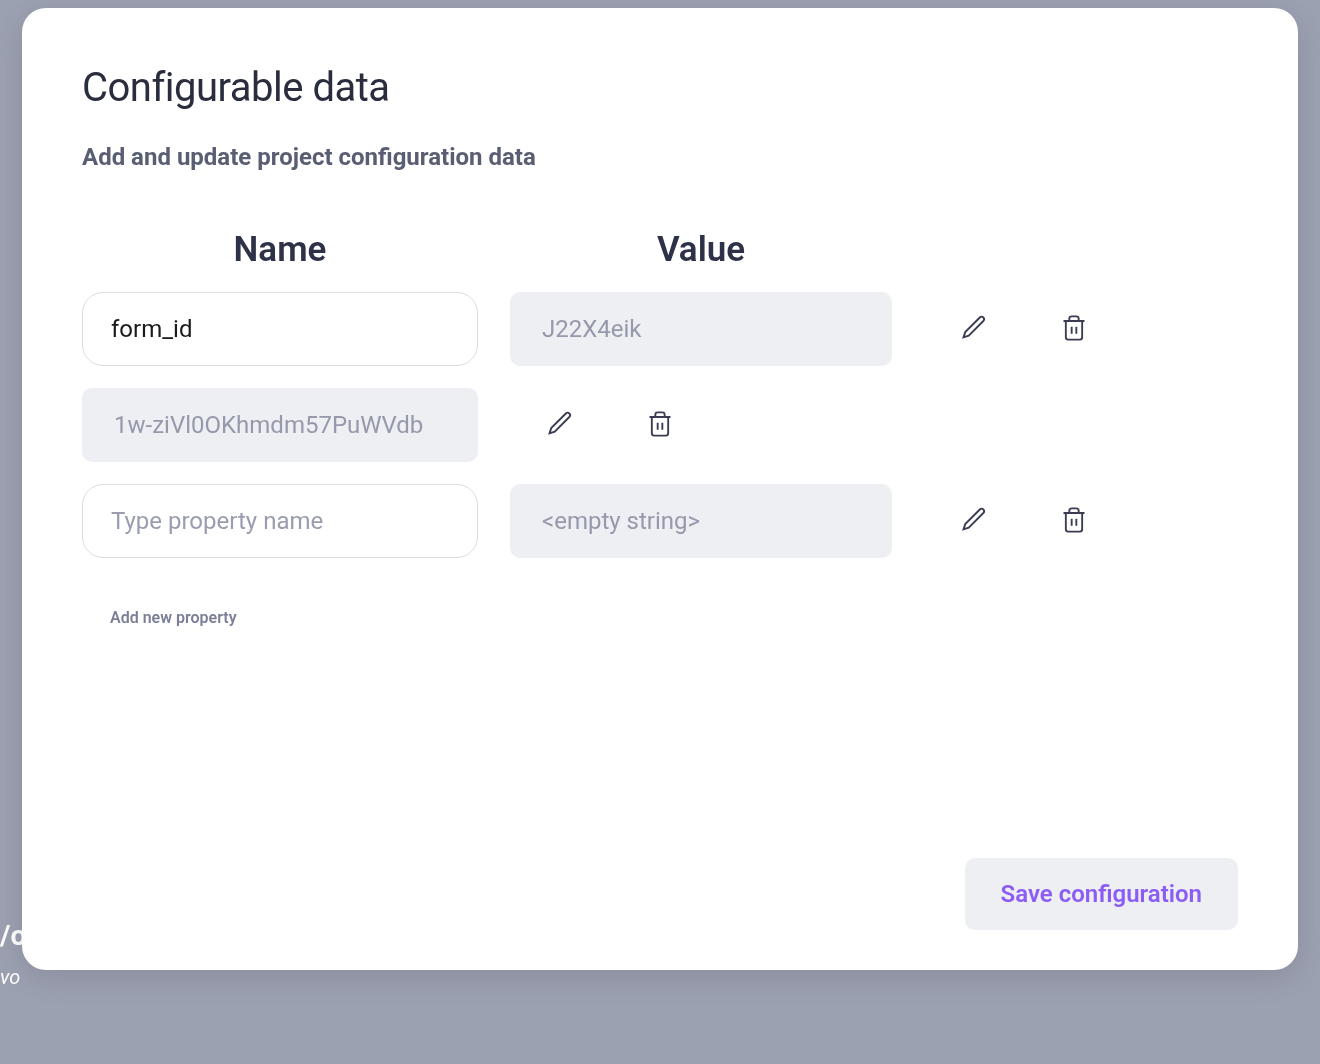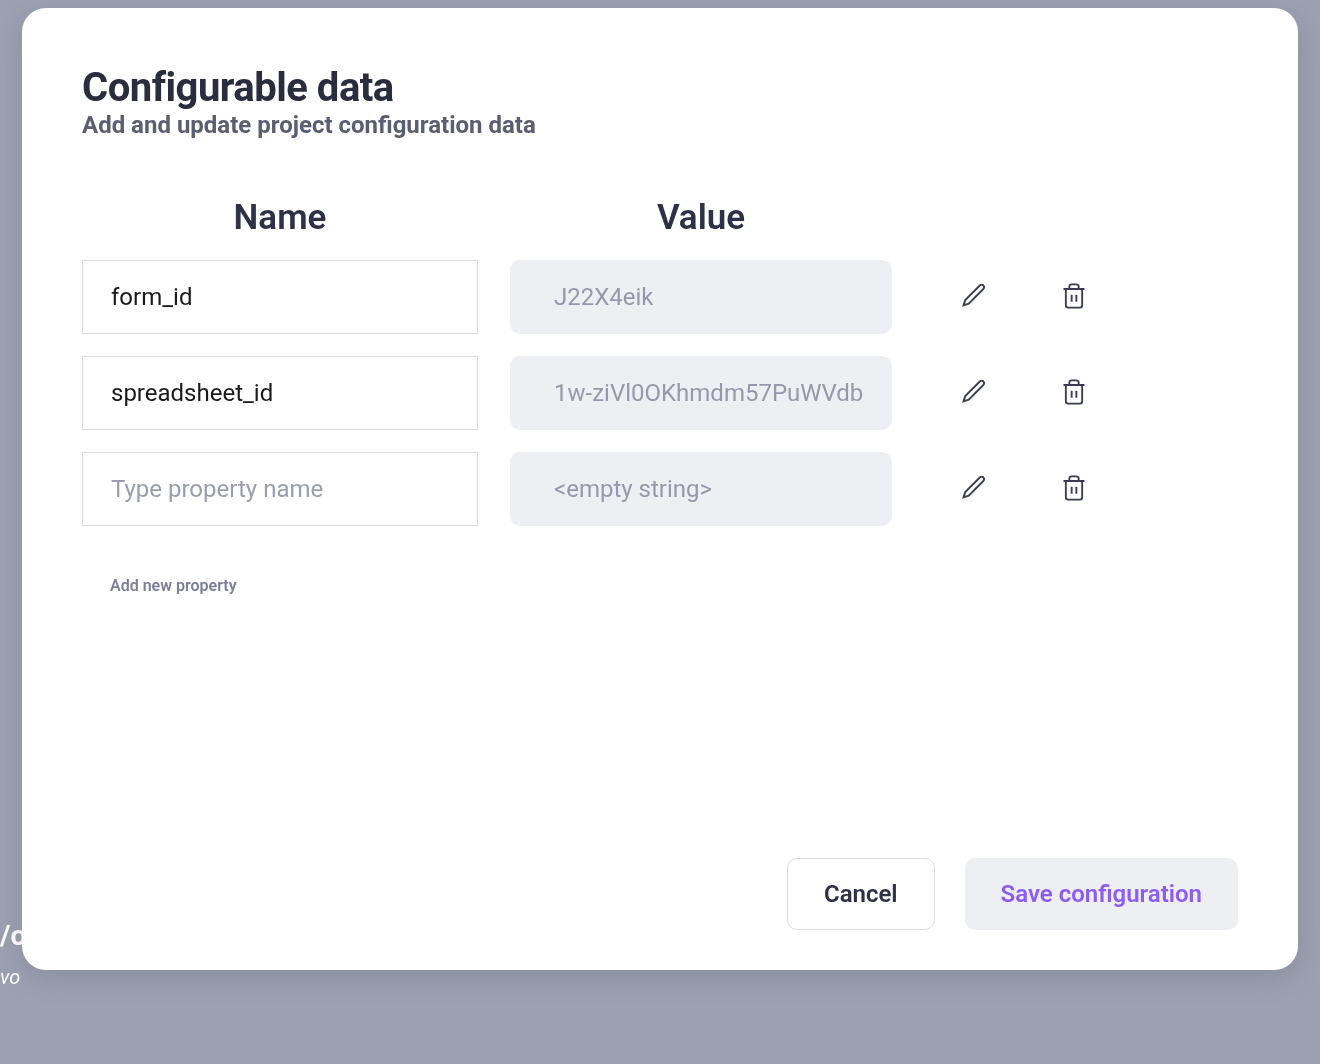--- a/index.html
+++ b/index.html
@@ -47,23 +47,24 @@
       background: #ffffff;
       border-radius: 24px;
       box-shadow: 0 8px 30px rgba(0,0,0,0.12);
       padding: 56px 60px 40px 60px;
       display: flex;
       flex-direction: column;
     }
     
     .modal-title {
       font-size: 40px;
-      font-weight: 700;
+      font-weight: 400;
       color: #2a2d3e;
       letter-spacing: -0.5px;
+      margin-bottom: 32px;
     }
     
     .modal-subtitle {
       font-size: 24px;
       font-weight: 700;
       color: #5a5e72;
       margin-bottom: 58px;
     }
     
     .table-header {
@@ -85,38 +86,38 @@
       grid-template-columns: 396px 382px 1fr;
       gap: 32px;
       align-items: center;
       margin-bottom: 22px;
     }
     
     .name-input {
       width: 100%;
       height: 74px;
       border: 1px solid #dcdde3;
-      border-radius: 0;
+      border-radius: 21px;
       padding: 0 28px;
       font-size: 24px;
       color: #1a1a1a;
       font-family: inherit;
       background: #ffffff;
     }
     
     .name-input::placeholder {
       color: #9a9db0;
     }
     
     .value-display {
       width: 100%;
       height: 74px;
       background: #eeeff3;
       border-radius: 10px;
-      padding: 0 44px;
+      padding: 0 32px;
       font-size: 24px;
       color: #9699ab;
       display: flex;
       align-items: center;
       white-space: nowrap;
       overflow: hidden;
     }
     
     .row-actions {
       display: flex;
@@ -222,21 +223,20 @@
         <span>
           <svg viewBox="0 0 24 24">
               <path d="M3 6h18M8 6V4a2 2 0 0 1 2-2h4a2 2 0 0 1 2 2v2m3 0v14a2 2 0 0 1-2 2H7a2 2 0 0 1-2-2V6h14zM10 11v6M14 11v6"></path>
             </svg>
         </span>
       </button>
     </div>
   </div>
 
   <div class="property-row">
-    <input class="name-input" value="spreadsheet_id" placeholder="Type property name" style="">
     <div class="value-display">1w-ziVl0OKhmdm57PuWVdb</div>
     <div class="row-actions">
       <button class="icon-btn">
         <span>
           <svg viewBox="0 0 24 24">
               <path d="M17 3a2.1 2.1 0 0 1 3 3L7.5 18.5 3 20l1.5-4.5L17 3z"></path>
             </svg>
         </span>
       </button>
       <button class="icon-btn">
@@ -267,16 +267,15 @@
               <path d="M3 6h18M8 6V4a2 2 0 0 1 2-2h4a2 2 0 0 1 2 2v2m3 0v14a2 2 0 0 1-2 2H7a2 2 0 0 1-2-2V6h14zM10 11v6M14 11v6"></path>
             </svg>
         </span>
       </button>
     </div>
   </div>
 
   <button class="add-property-link">Add new property</button>
 
   <div class="modal-footer">
-    <button class="btn btn-cancel">Cancel</button>
     <button class="btn btn-save" disabled="">Save configuration</button>
   </div>
 </div>
 
 </body></html>

